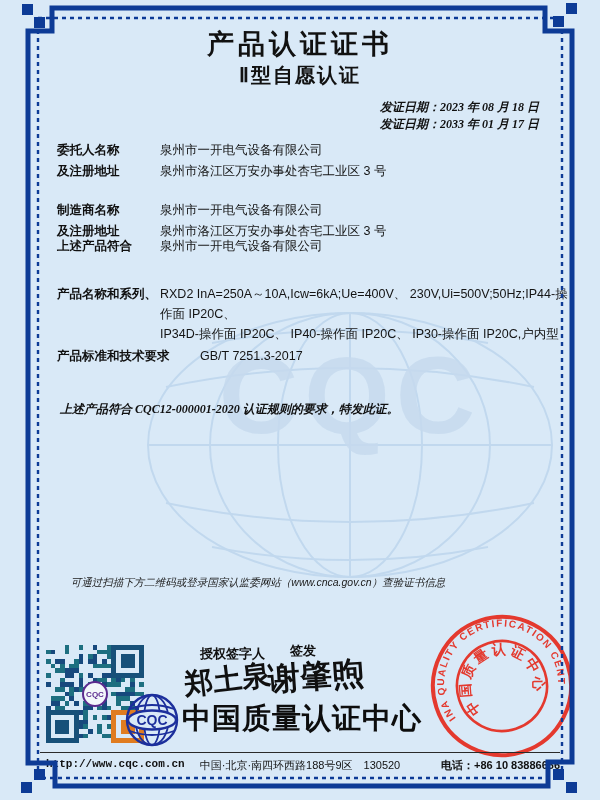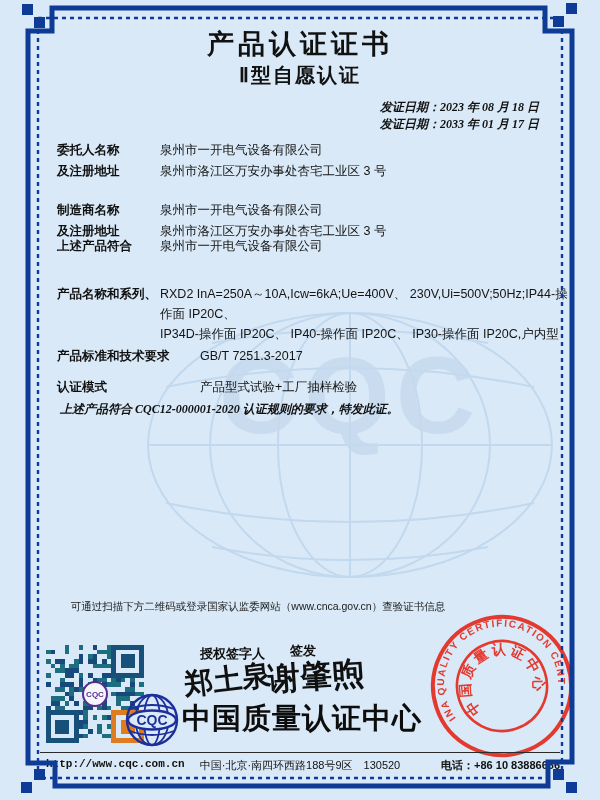--- a/index.html
+++ b/index.html
@@ -19,21 +19,21 @@
   .dates{top:99px;left:380px;line-height:17px;}
   
   .fgroup{left:57px;width:512px;display:flex;}
   .fl{width:103px;flex:none;font-weight:bold;font-size:12.5px;line-height:21px;color:#101010;}
   .fv{flex:1;font-size:12.5px;line-height:20px;color:#141414;}
   .note{top:401px;left:60px;width:500px;}
   
   .wm{top:295px;left:140px;z-index:0;pointer-events:none;}
   .content{position:absolute;inset:0;z-index:1;}
   
-  .qrnote{top:600px;left:0;width:86%;text-align:center;font-size:10.5px;color:#1a1a1a;}
+  .qrnote{top:576px;left:0;width:86%;text-align:center;font-size:10.5px;color:#1a1a1a;font-style:italic;}
   .qr{top:645px;left:46px;width:98px;height:98px;display:grid;grid-template-columns:repeat(21,1fr);grid-template-rows:repeat(21,1fr);}
   .qr-badge{position:absolute;top:36px;left:36px;width:26px;height:26px;background:#f3f7fb;border:2px solid #5b2b8f;border-radius:50%;box-sizing:border-box;display:flex;align-items:center;justify-content:center;font-size:8px;font-weight:bold;color:#5b2b8f;}
   .signlabel{font-family:"Liberation Serif",serif;font-weight:bold;font-size:13px;color:#111;}
   .signer-label{top:645px;left:200px;}
   .issuer-label{top:642px;left:290px;}
   .sig{font-family:"Liberation Serif",serif;font-weight:bold;color:#101010;white-space:nowrap;}
   .sig1{top:660px;left:184px;font-size:29px;transform:rotate(-7deg);}
   .sig2{top:655px;left:268px;font-size:32px;transform:rotate(-4deg);}
   .cqclogo{top:692px;left:124px;}
   .orgname{top:699px;left:182px;font-size:29px;font-weight:600;letter-spacing:1px;color:#0d0d0d;white-space:nowrap;}
@@ -121,26 +121,20 @@
       </div>
     </div>
 
     <div class="abs fgroup" style="top:346px">
       <div class="fl" style="width:143px">
           <div>产品标准和技术要求</div>
         </div>
       <div class="fv" style="line-height:21px">GB/T 7251.3-2017</div>
     </div>
 
-    <div class="abs fgroup" style="top:377px">
-      <div class="fl" style="width:143px">
-          <div>认证模式</div>
-        </div>
-      <div class="fv" style="line-height:21px">产品型式试验+工厂抽样检验</div>
-    </div>
 
     <div class="abs meta-serif note">上述产品符合 CQC12-000001-2020 认证规则的要求，特发此证。</div>
 
     <div class="abs qrnote">可通过扫描下方二维码或登录国家认监委网站（www.cnca.gov.cn）查验证书信息</div>
 
     <div class="abs qr" id="qr">
         <div></div>
         <div></div>
         <div></div>
         <div></div>

